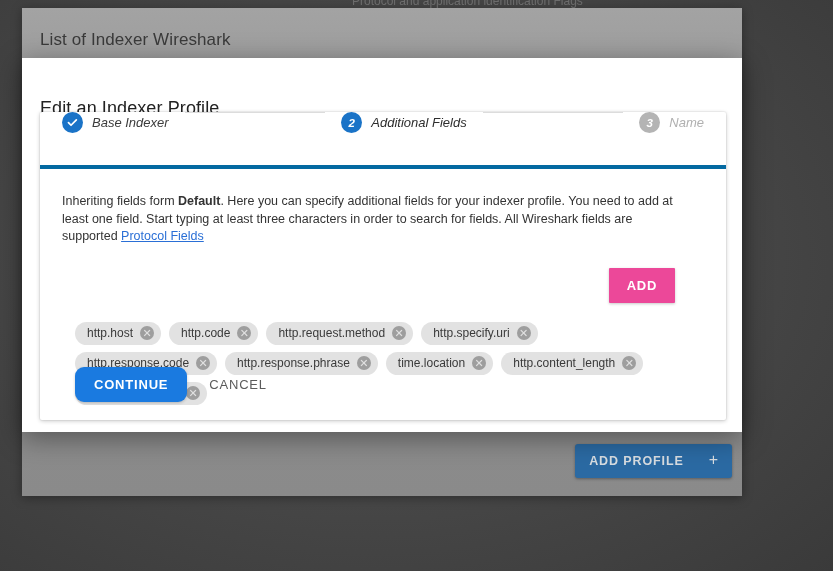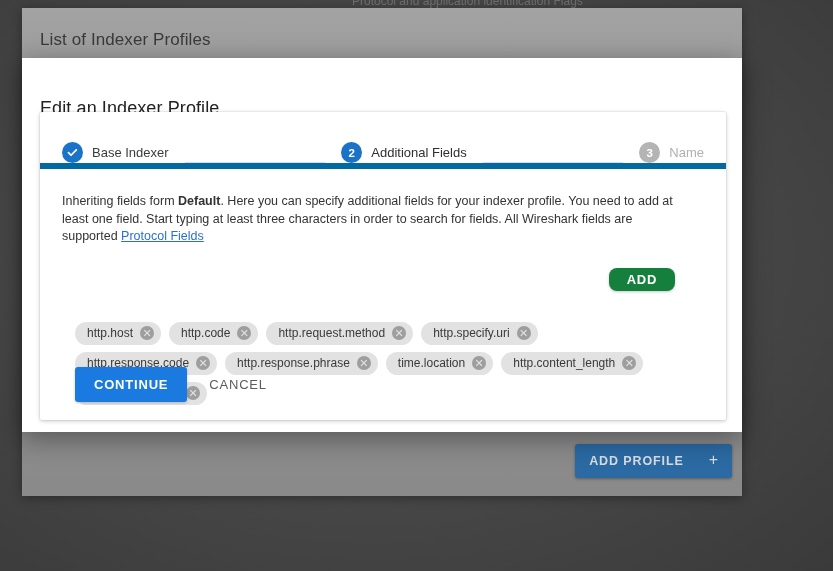--- a/index.html
+++ b/index.html
@@ -105,24 +105,25 @@
     height: 308px;
     background: #fff;
     border-radius: 2px;
     box-shadow: 0 1px 4px rgba(0,0,0,0.22), 0 0 0 1px rgba(0,0,0,0.035);
   }
 
   
   #stepper {
     height: 57px;
     display: flex;
-    align-items: flex-end;
+    align-items: flex-start;
     padding: 0 22px;
     box-sizing: border-box;
-    border-bottom: 6px solid #0369a1;
+    border-bottom: 4px solid #0369a1;
+    font-style: italic;
   }
   .step {
     display: flex;
     align-items: center;
     gap: 9px;
     flex: 0 0 auto;
   }
   .step-badge {
     width: 21px;
     height: 21px;
@@ -201,29 +202,29 @@
     height: 0;
     border-left: 5px solid transparent;
     border-right: 5px solid transparent;
     border-top: 5px solid #8d8d8d;
     margin-bottom: 4px;
   }
   #add-field-button {
     position: absolute;
     right: 29px;
     top: 0;
-    background: #15803d;
+    background: #ec4899;
     color: #fff;
     border: none;
-    border-radius: 8px;
+    border-radius: 1px;
     font-family: "Liberation Sans", sans-serif;
     font-size: 13px;
     font-weight: bold;
     letter-spacing: .7px;
-    padding: 4px 18px;
+    padding: 10px 18px;
     cursor: pointer;
     box-shadow: 0 1px 3px rgba(0,0,0,0.22);
   }
 
   
   #chips-container {
     margin-top: 6px;
     display: flex;
     flex-wrap: wrap;
     gap: 7px 8px;
@@ -264,21 +265,21 @@
     left: 35px;
     bottom: 18px;
     display: flex;
     align-items: center;
     gap: 8px;
   }
   #continue-button {
     background: #1a7ae0;
     color: #fff;
     border: none;
-    border-radius: 3px;
+    border-radius: 9px;
     font-family: "Liberation Sans", sans-serif;
     font-size: 13px;
     font-weight: bold;
     letter-spacing: .8px;
     padding: 10px 19px;
     cursor: pointer;
     box-shadow: 0 1px 3px rgba(0,0,0,0.2);
   }
   #cancel-button {
     background: transparent;
@@ -290,21 +291,21 @@
     padding: 10px 14px;
     cursor: pointer;
   }
 </style>
 </head>
 <body>
 
 <div id="backdrop-overlay"></div>
 
 <div id="underlying-panel">
-  <div id="underlying-panel-title">List of Indexer Profiles</div>
+  <div id="underlying-panel-title">List of Indexer Wireshark</div>
 
   <button id="add-profile-button">
     <span>ADD PROFILE</span>
     <span class="plus-glyph">+</span>
   </button>
 </div>
 
 <div id="cut-top-text">Protocol and application identification Flags</div>
 
 <div id="edit-dialog">

